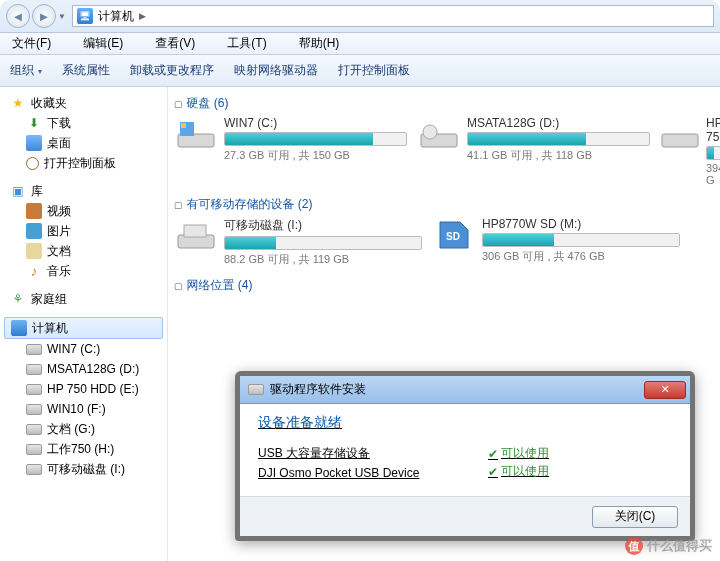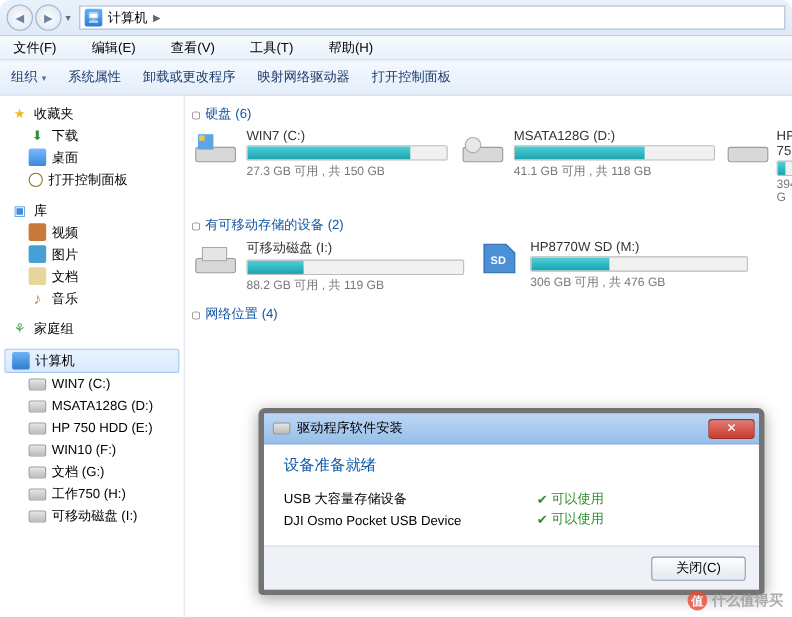--- a/index.html
+++ b/index.html
@@ -56,21 +56,21 @@
 .drive-sub { color: #777; font-size: 11px; margin-top: 2px; }
 .netitem { display: flex; gap: 8px; align-items: flex-start; margin-top: 2px; }
 .cam { width: 44px; height: 36px; background: #b8b9bb; border-radius: 6px; position: relative; }
 .cam::after { content: ""; position: absolute; right: -6px; top: 8px; width: 10px; height: 14px; background: #8d8e90; border-radius: 2px; }
 
 
 .dialog { position: absolute; left: 219px; top: 371px; width: 460px; height: 170px; background: #fff; border: 5px solid #737373; box-shadow: 0 3px 14px rgba(0,0,0,.35); border-radius: 6px 6px 4px 4px; overflow: hidden; margin-left: 16px; }
 .dlg-title { height: 28px; background: linear-gradient(#bcd6f5,#97bfe9); display: flex; align-items: center; justify-content: space-between; padding: 0 4px 0 8px; font-size: 12px; border-bottom: 1px solid #6b9bd2; }
 .dlg-title-left { display: flex; align-items: center; gap: 6px; }
 .dlg-close { width: 42px; height: 18px; background: linear-gradient(#e47c75,#c83a2f); border: 1px solid #9c2c23; border-radius: 3px; color: #fff; display: flex; align-items: center; justify-content: center; font-size: 11px; }
-.dlg-body { padding: 10px 18px; }
+.dlg-body { padding: 10px 18px; text-decoration: underline; }
 .dlg-head { color: #0b5aa8; font-size: 14px; margin-bottom: 12px; }
 .dlg-row { display: flex; font-size: 12px; height: 18px; align-items: flex-end; }
 .dlg-row .n { width: 230px; }
 .dlg-row .s { color: #2f8f2f; display: flex; align-items: center; gap: 3px; }
 .dlg-foot { position: absolute; bottom: 0; left: 0; right: 0; height: 40px; background: #eef2f6; border-top: 1px solid #d4dbe4; display: flex; justify-content: flex-end; align-items: center; padding-right: 12px; }
 .dlg-btn { min-width: 86px; height: 22px; background: linear-gradient(#fdfdfd,#e4e9ef); border: 1px solid #8a9cb3; border-radius: 3px; font-size: 12px; display: flex; align-items: center; justify-content: center; }
 
 
 .wm { position: absolute; right: 8px; bottom: 6px; font-size: 13px; color: #999; font-weight: bold; display: flex; align-items: center; gap: 4px; opacity: .8; }
 .wm .c { width: 18px; height: 18px; border-radius: 50%; background: #e84b3a; color: #fff; display: flex; align-items: center; justify-content: center; font-size: 11px; }

